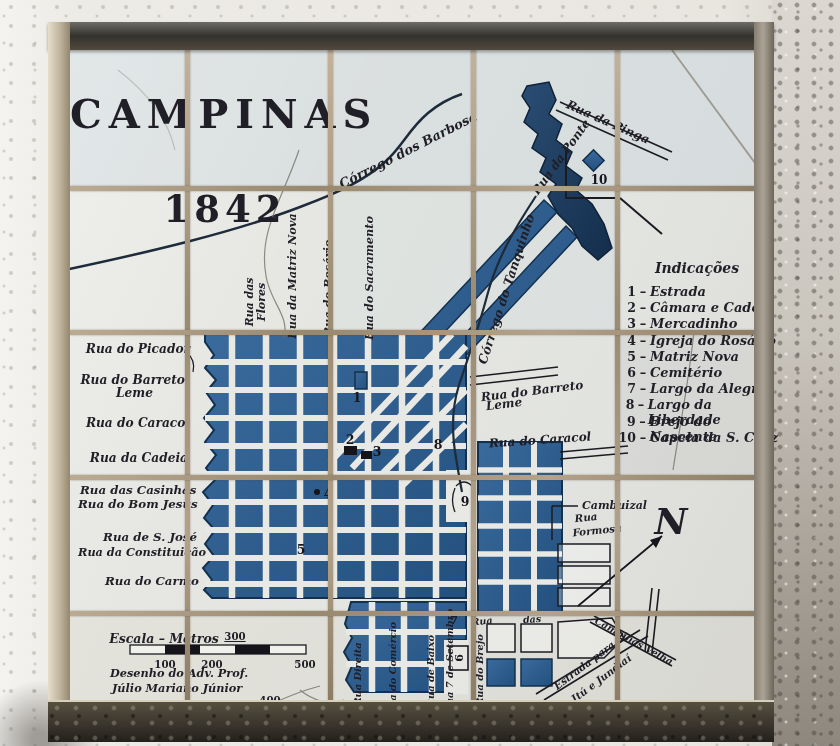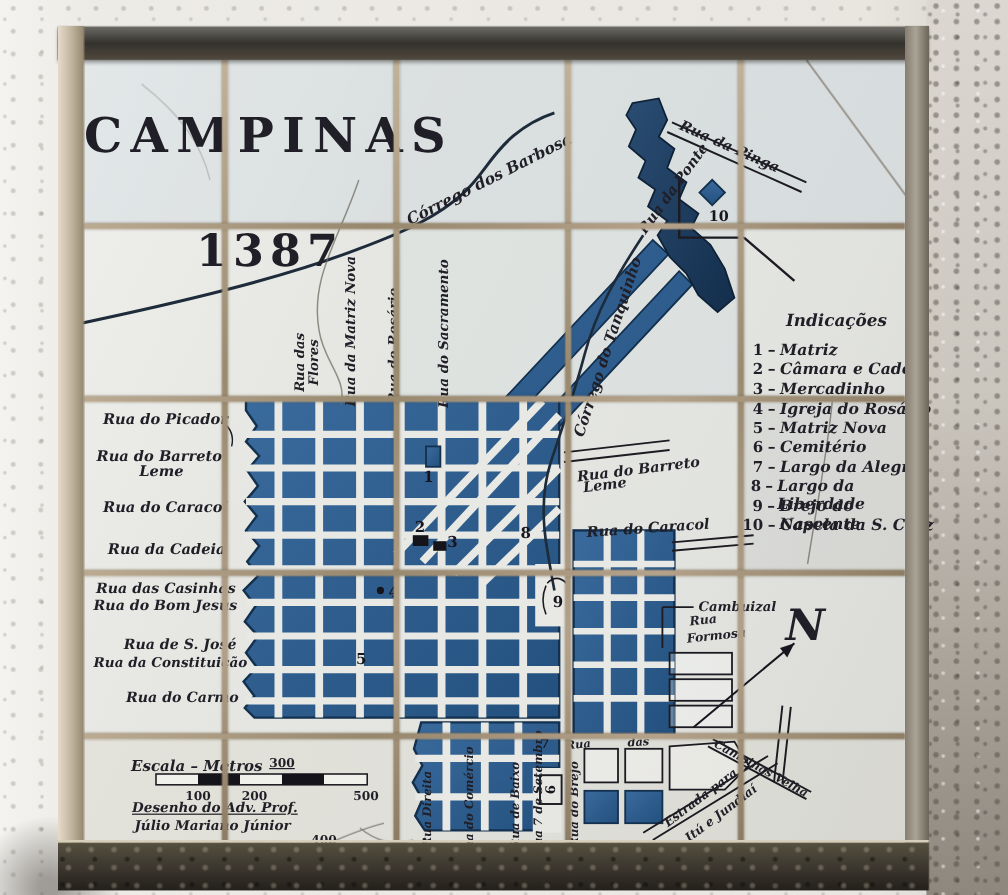--- a/index.html
+++ b/index.html
@@ -204,21 +204,21 @@
     <g fill="none" stroke="#6f6a60" stroke-width="1.2" opacity=".75">
       <path d="M299,150 C282,200 258,232 266,276 C270,302 290,316 284,338"></path>
       <path d="M672,50 L766,178" stroke="#8a8478" stroke-width="1.8"></path>
       <path d="M694,330 C690,375 680,425 673,470"></path>
       <path d="M258,710 C292,694 312,688 320,686 M300,690 C312,700 330,706 344,700"></path>
       <path d="M118,70 C150,95 168,120 175,150" opacity=".4"></path>
     </g>
   </svg>
 
   <div class="ttl" style="left:70px;top:90px;width:295px;font-size:40px;">CAMPINAS</div>
-  <div class="ttl" style="left:70px;top:187px;width:310px;font-size:37px;letter-spacing:5px;">1387</div>
+  <div class="ttl" style="left:70px;top:187px;width:310px;font-size:37px;letter-spacing:5px;">1842</div>
 
   <div class="lc it" style="left:408px;top:150px;font-size:13px;transform:translate(-50%,-50%) rotate(-27deg);">Córrego dos Barbosa</div>
   <div class="lc it" style="left:506px;top:289px;font-size:12.5px;transform:translate(-50%,-50%) rotate(-72deg);">Córrego do Tanquinho</div>
   <div class="lc it" style="left:561px;top:157px;font-size:12px;transform:translate(-50%,-50%) rotate(-54deg);">Rua da Ponte</div>
   <div class="lc it" style="left:608px;top:122px;font-size:12px;transform:translate(-50%,-50%) rotate(24deg);">Rua da Pinga</div>
 
   <div class="lr it" style="left:78px;top:342px;width:112px;font-size:12.2px;">Rua do Picador</div>
   <div class="lr it" style="left:73px;top:373px;width:112px;font-size:12.2px;">Rua do Barreto</div>
   <div class="lr it" style="left:73px;top:386px;width:80px;font-size:12.2px;">Leme</div>
   <div class="lr it" style="left:78px;top:416px;width:112px;font-size:12.2px;">Rua do Caracol</div>
@@ -254,21 +254,21 @@
   <div class="lc it" style="left:584px;top:665px;font-size:10.2px;transform:translate(-50%,-50%) rotate(-37deg);">Estrada para</div>
   <div class="lc it" style="left:601px;top:678px;font-size:10.2px;transform:translate(-50%,-50%) rotate(-37deg);">Itú e Jundiaí</div>
 
   <div class="lc it" style="left:671px;top:521px;font-size:36px;font-weight:bold;transform:translate(-50%,-50%);">N</div>
 
   <div class="lc it" style="left:697px;top:268px;font-size:14px;transform:translate(-50%,-50%);">Indicações</div>
   <div class="legend-rows">
     <div class="leg-row">
         <span class="num">1</span>
         <span class="dash">–</span>
-        <span>Matriz</span>
+        <span>Estrada</span>
       </div>
     <div class="leg-row">
         <span class="num">2</span>
         <span class="dash">–</span>
         <span>Câmara e Cadeia</span>
       </div>
     <div class="leg-row">
         <span class="num">3</span>
         <span class="dash">–</span>
         <span>Mercadinho</span>
@@ -320,21 +320,21 @@
   <span class="mk" style="left:438px;top:444px;">8</span>
   <span class="mk" style="left:465px;top:501px;">9</span>
   <span class="mk" style="left:599px;top:180px;font-size:12px;">10</span>
 
   <div class="lc it" style="left:164px;top:638px;font-size:12.5px;transform:translate(-50%,-50%);">Escala – Metros</div>
   <span class="tick" style="left:165px;top:658px;">100</span>
   <span class="tick" style="left:212px;top:658px;text-align:center;">200</span>
   <span class="tick" style="left:235px;top:630px;text-decoration:underline;">300</span>
   <span class="tick" style="left:270px;top:658px;margin-top:36px;">400</span>
   <span class="tick" style="left:305px;top:658px;">500</span>
-  <div class="lc it" style="left:110px;top:666px;font-size:11.3px;transform:none;text-align:left;text-decoration:underline;">Desenho do Adv. Prof.</div>
+  <div class="lc it" style="left:110px;top:666px;font-size:11.3px;transform:none;text-align:left;">Desenho do Adv. Prof.</div>
   <div class="lc it" style="left:112px;top:681px;font-size:11.3px;transform:none;text-align:left;">Júlio Mariano Júnior</div>
 
   <div class="gv" style="left:185px;top:50px;height:652px;"></div>
   <div class="gv" style="left:328px;top:50px;height:652px;"></div>
   <div class="gv" style="left:471px;top:50px;height:652px;"></div>
   <div class="gv" style="left:615px;top:50px;height:652px;"></div>
   <div class="gh" style="left:70px;top:186px;width:684px;"></div>
   <div class="gh" style="left:70px;top:330px;width:684px;"></div>
   <div class="gh" style="left:70px;top:475px;width:684px;"></div>
   <div class="gh" style="left:70px;top:611px;width:684px;"></div>

